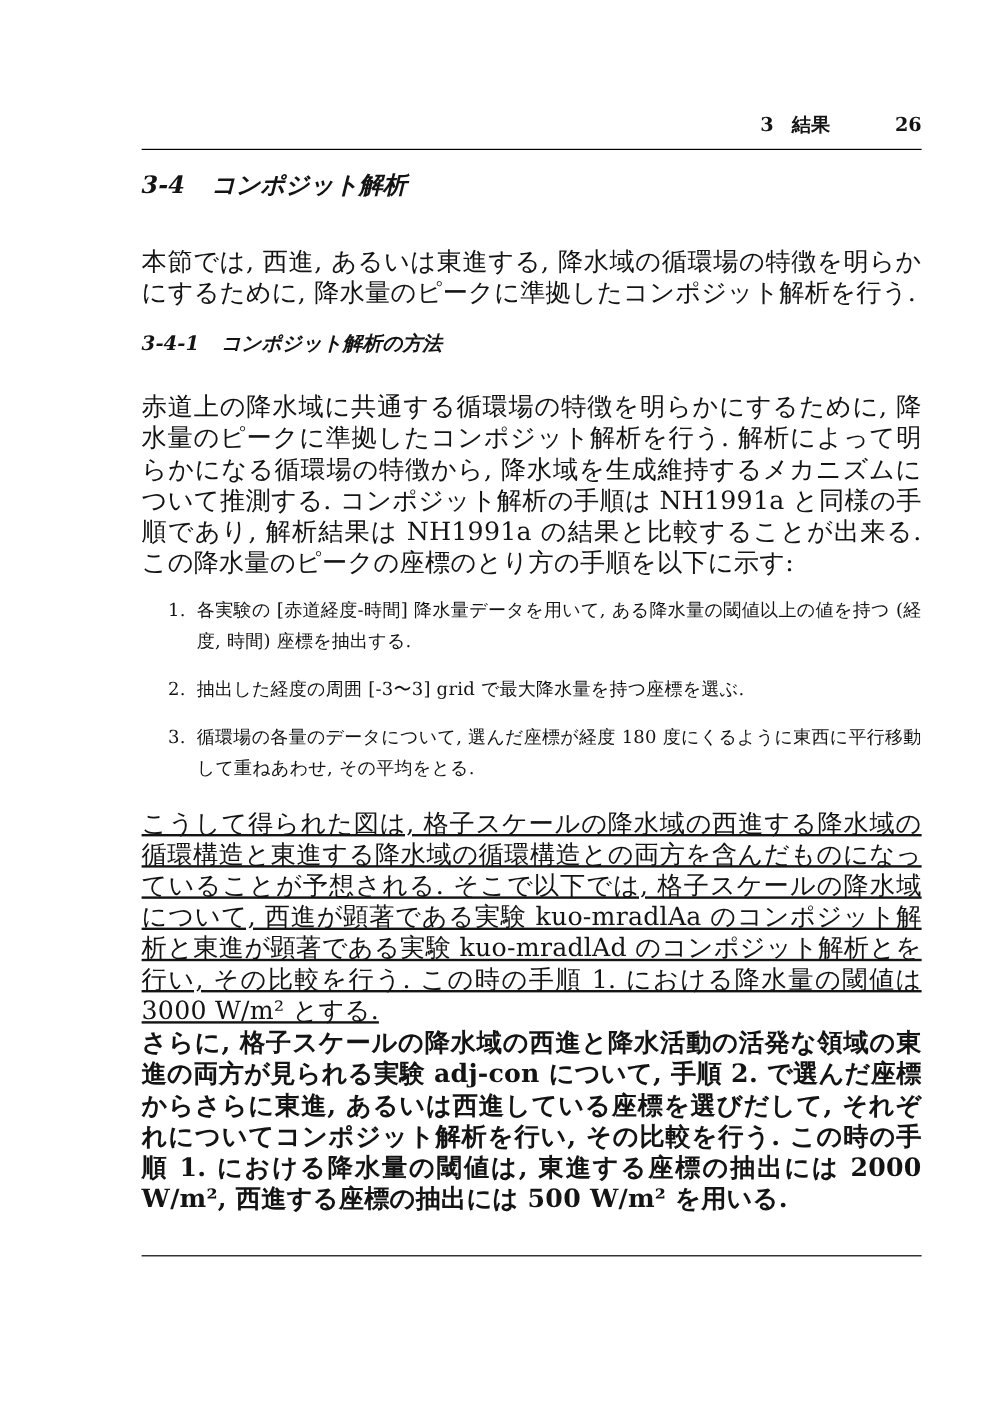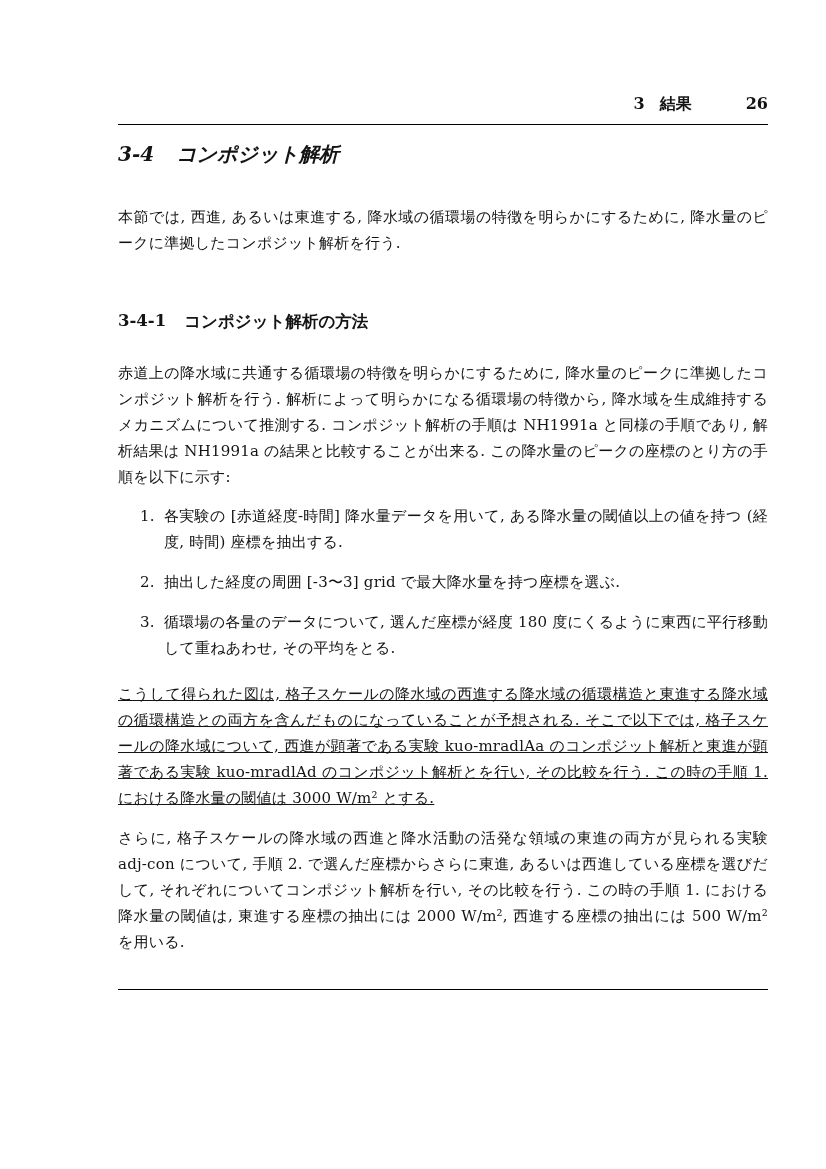--- a/index.html
+++ b/index.html
@@ -46,41 +46,42 @@
     align-items: baseline;
     font-weight: bold;
     font-size: 20px;
     line-height: 1.25;
     font-style: italic;
   }
   .heading-jp { font-family: "Liberation Sans", "DejaVu Sans", sans-serif; }
 
   
   .subsec-heading {
-    margin-top: 55px;
+    margin-top: 20px;
     display: flex;
     gap: 18px;
     align-items: flex-end;
     font-weight: bold;
     font-size: 16.5px;
     line-height: 1.25;
+    font-style: italic;
   }
 
   
   p.body {
-    font-size: 15px;
+    font-size: 21px;
     line-height: 26px;
     text-align: justify;
     letter-spacing: 0.2px;
   }
   .p-intro-1 { margin-top: 37px; }
   .p-intro-2 { margin-top: 14px; }
   .p-method  { margin-top: 28px; }
   .p-disc-1  { margin-top: 20px; text-decoration: underline; }
-  .p-disc-2  { margin-top: 14px; }
+  .p-disc-2  { margin-top: 1px; font-weight: bold; }
 
   
   ol.steps { margin-top: 13px; list-style: none; }
   ol.steps li {
     display: flex;
     padding-left: 22px;
     font-size: 15px;
     line-height: 26px;
     letter-spacing: 0.2px;
   }

